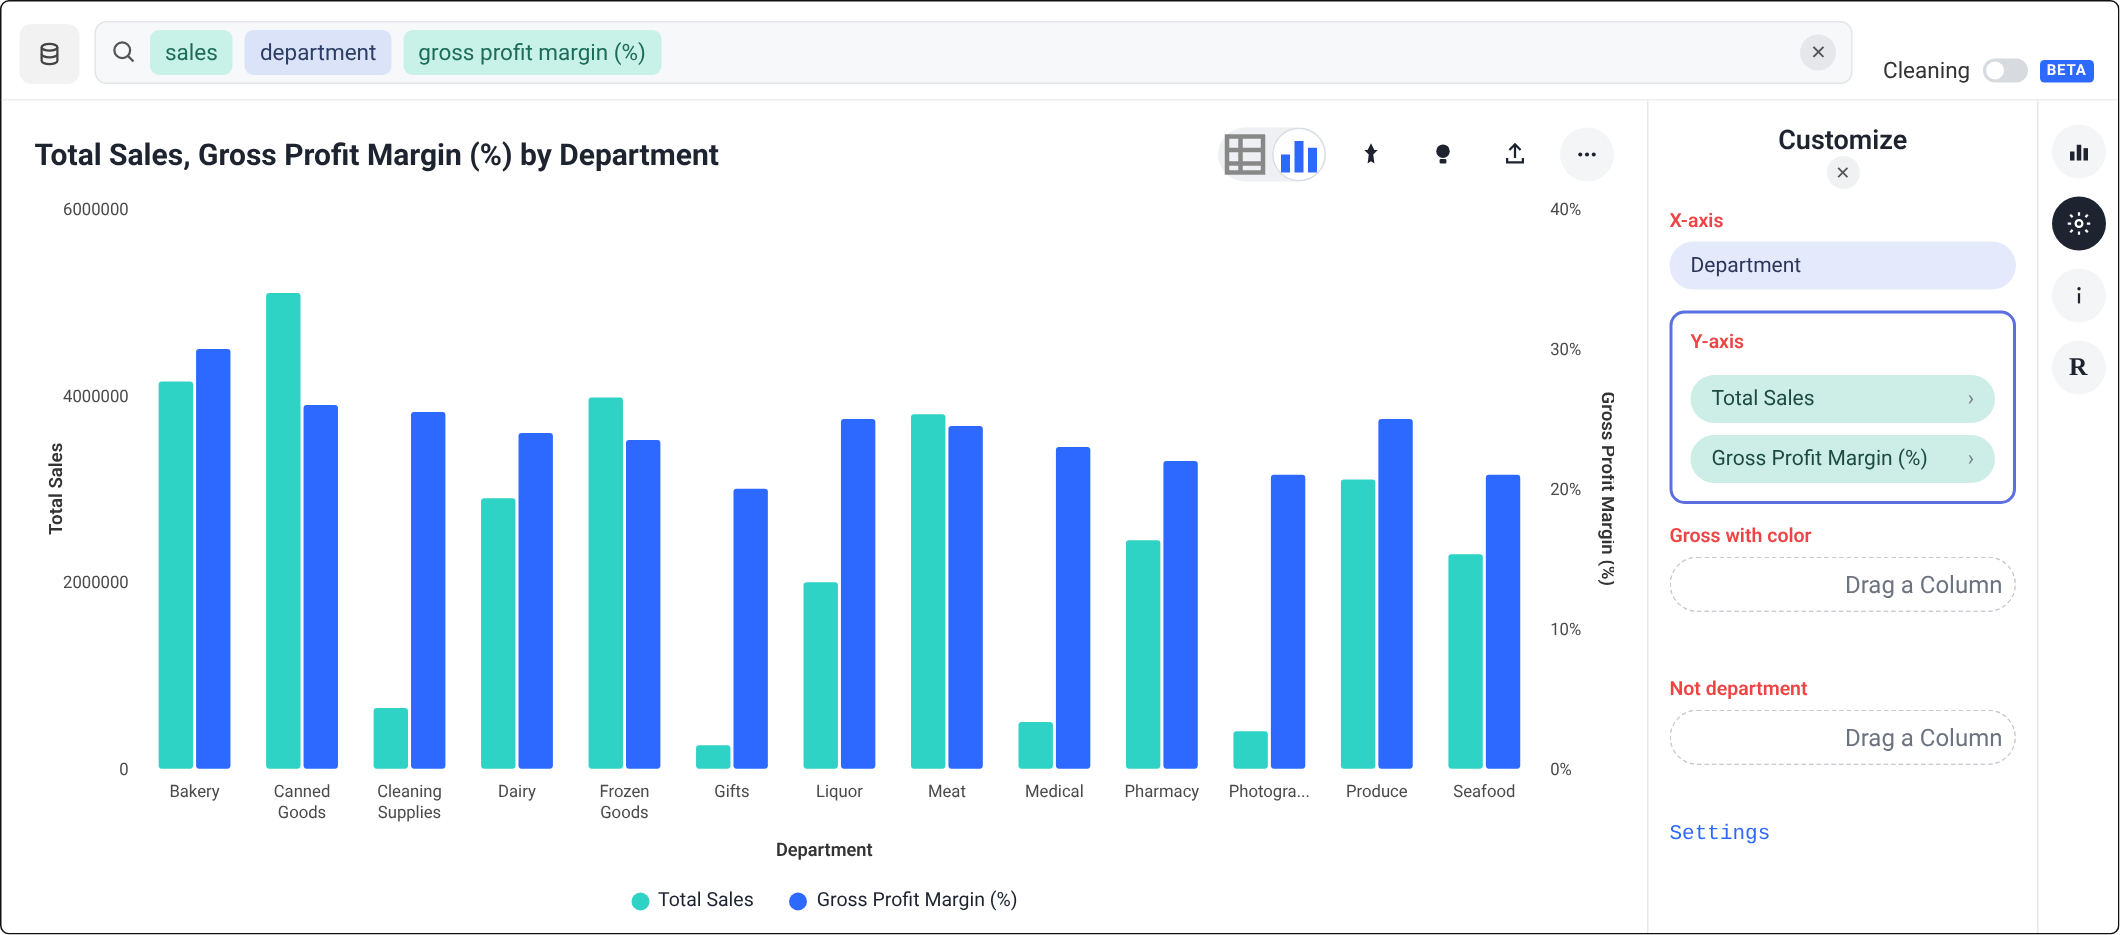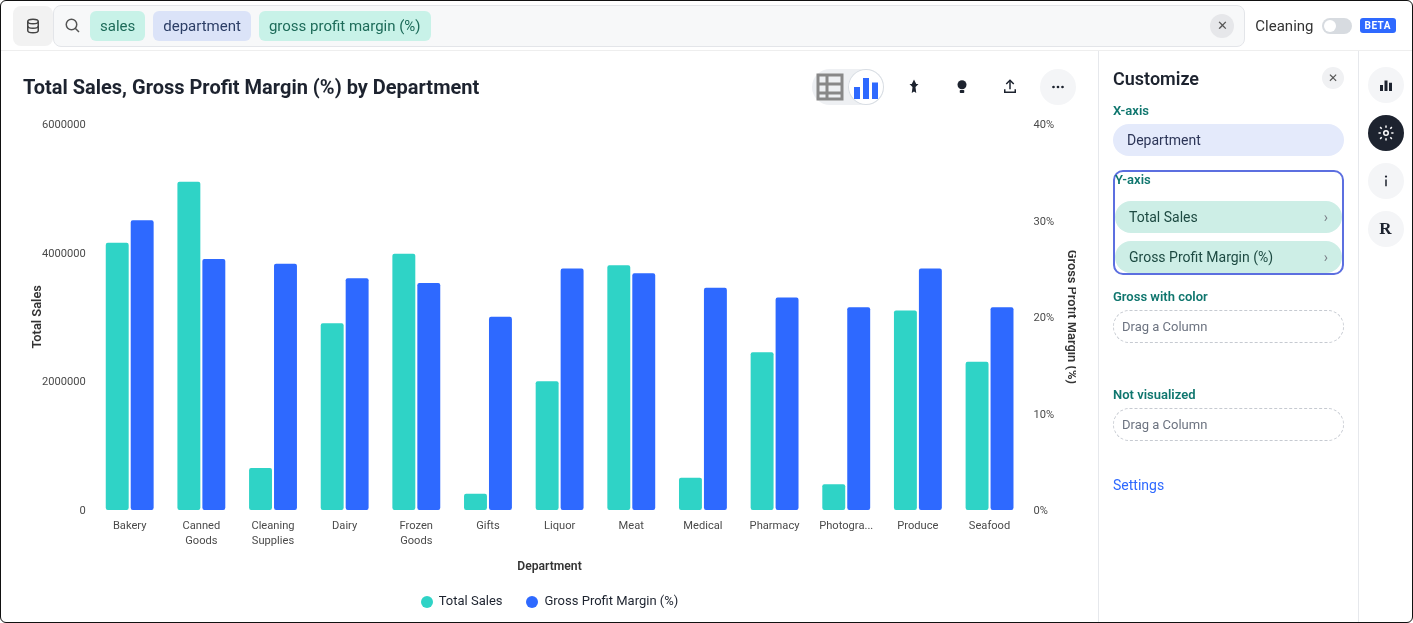--- a/index.html
+++ b/index.html
@@ -1,20 +1,20 @@
 <!DOCTYPE html>
 <html><head>
 <meta charset="utf-8">
 <style>
   * { box-sizing: border-box; margin: 0; padding: 0; }
   html, body { width: 1413px; height: 623px; font-family: -apple-system, BlinkMacSystemFont, "Segoe UI", Roboto, sans-serif; background: #fff; color: #1d232f; }
   .app { display: flex; flex-direction: column; width: 100%; height: 100%; border: 1px solid #111; border-radius: 6px; overflow: hidden; position: relative; }
 
   
-  .topbar { display: flex; align-items: center; height: 50px; padding: 10px 12px; border-bottom: 1px solid #eee; }
+  .topbar { display: flex; align-items: flex-end; height: 66px; padding: 10px 12px; gap: 10px; border-bottom: 1px solid #eee; }
   .app-icon { width: 40px; height: 40px; border-radius: 8px; background: #f2f2f2; display:flex;align-items:center;justify-content:center;font-size:18px;color:#444;}
   .searchbar { flex: 1; display: flex; align-items: center; background: #f7f8f9; border: 1px solid #e3e5e9; border-radius: 8px; height: 42px; padding: 0 10px; gap: 8px; }
   .searchbar svg.search { width:18px;height:18px; stroke:#555; fill:none; stroke-width:2;}
   .pill { padding: 4px 10px; border-radius: 6px; font-size: 15px; line-height: 22px; }
   .pill.teal { background: #c8f2e8; color: #1d6b59; }
   .pill.blue { background: #dbe3f8; color: #2c3e66; }
   .clear-btn { width:24px;height:24px;border-radius:50%;background:#e6e7ea;display:flex;align-items:center;justify-content:center;font-size:13px;color:#555;cursor:pointer; margin-left:4px;}
   .searchiq { display:flex; align-items:center; gap:8px; font-size:15px; color:#333; padding:0 4px 0 10px;}
   .toggle { width:30px;height:16px;border-radius:10px;background:#d7dbe0; position:relative;}
   .toggle::after{content:"";position:absolute;left:2px;top:2px;width:12px;height:12px;border-radius:50%;background:#fff;}
@@ -34,30 +34,30 @@
   .circ-btn svg { width:18px;height:18px; }
 
   
   .chart-wrap { flex:1; position:relative; display:flex; }
   .chart-wrap svg { width:100%; height:100%; }
   .legend { display:flex; gap:24px; justify-content:center; padding:8px 0 4px 0; font-size:13px;}
   .legend .dot { width:12px;height:12px;border-radius:50%; display:inline-block; margin-right:6px; vertical-align:middle;}
 
   
   .sidebar { width:260px; border-left:1px solid #e6e8ec; padding:16px 14px; display:flex; flex-direction:column; gap:14px; overflow:auto;}
-  .sidebar-header { display:flex; align-items:center; justify-content:space-between; }
+  .sidebar-header { display:flex; align-items:center; justify-content:space-between;flex-direction:column; }
   .sidebar-header h3 { font-size:18px; font-weight:600;}
   .close-x { width:22px;height:22px;border-radius:50%;background:#f0f1f3;display:flex;align-items:center;justify-content:center;font-size:12px;color:#555;cursor:pointer;}
-  .field-label { font-size:13px; font-weight:600; color:#0f766e; margin-bottom:6px; }
+  .field-label { font-size:13px; font-weight:600; color:#ef4444; margin-bottom:6px; }
   .chip { border-radius:20px; padding:8px 14px; font-size:14px; display:flex; align-items:center; justify-content:space-between; }
   .chip.blue { background:#e4eafb; color:#2c3557; }
   .chip.teal { background:#cdeee6; color:#1d4a42; }
-  .yaxis-box { border:2px solid #5c6fe0; border-radius:10px; padding:0; display:flex; flex-direction:column; gap:8px;}
-  .dropzone { border:1px dashed #c6cad1; border-radius:20px; padding:8px; text-align:left; font-size:13px; color:#6c7380;}
-  .settings-link { color:#2e69ff; font-size:14px; cursor:pointer; }
+  .yaxis-box { border:2px solid #5c6fe0; border-radius:10px; padding:12px; display:flex; flex-direction:column; gap:8px;}
+  .dropzone { border:1px dashed #c6cad1; border-radius:20px; padding:8px; text-align:right; font-size:16px; color:#6c7380;}
+  .settings-link { color:#2e69ff; font-size:14px; cursor:pointer;font-family:Liberation Mono, monospace; }
 
   
   .rail { width:54px; border-left:1px solid #e6e8ec; display:flex; flex-direction:column; align-items:center; gap:12px; padding-top:16px;}
   .rail .rbtn { width:36px;height:36px;border-radius:50%;background:#f4f5f7;display:flex;align-items:center;justify-content:center; cursor:pointer;}
   .rail .rbtn.active { background:#1d232f; color:#fff;}
   .rail .rbtn svg { width:18px;height:18px;}
 
   .chevron { font-size:14px; color:#7a7f88;}
 
 </style>
@@ -227,21 +227,21 @@
         <div class="chip teal">
             <span>Gross Profit Margin (%)</span>
             <span class="chevron">›</span>
           </div>
       </div>
       <div>
         <div class="field-label">Gross with color</div>
         <div class="dropzone">Drag a Column</div>
       </div>
       <div style="margin-top:30px">
-        <div class="field-label">Not visualized</div>
+        <div class="field-label">Not department</div>
         <div class="dropzone">Drag a Column</div>
       </div>
       <div style="margin-top:20px">
         <span class="settings-link">Settings</span>
       </div>
     </div>
 
     <div class="rail">
       <div class="rbtn">
         <svg viewBox="0 0 24 24" fill="#1d232f">

